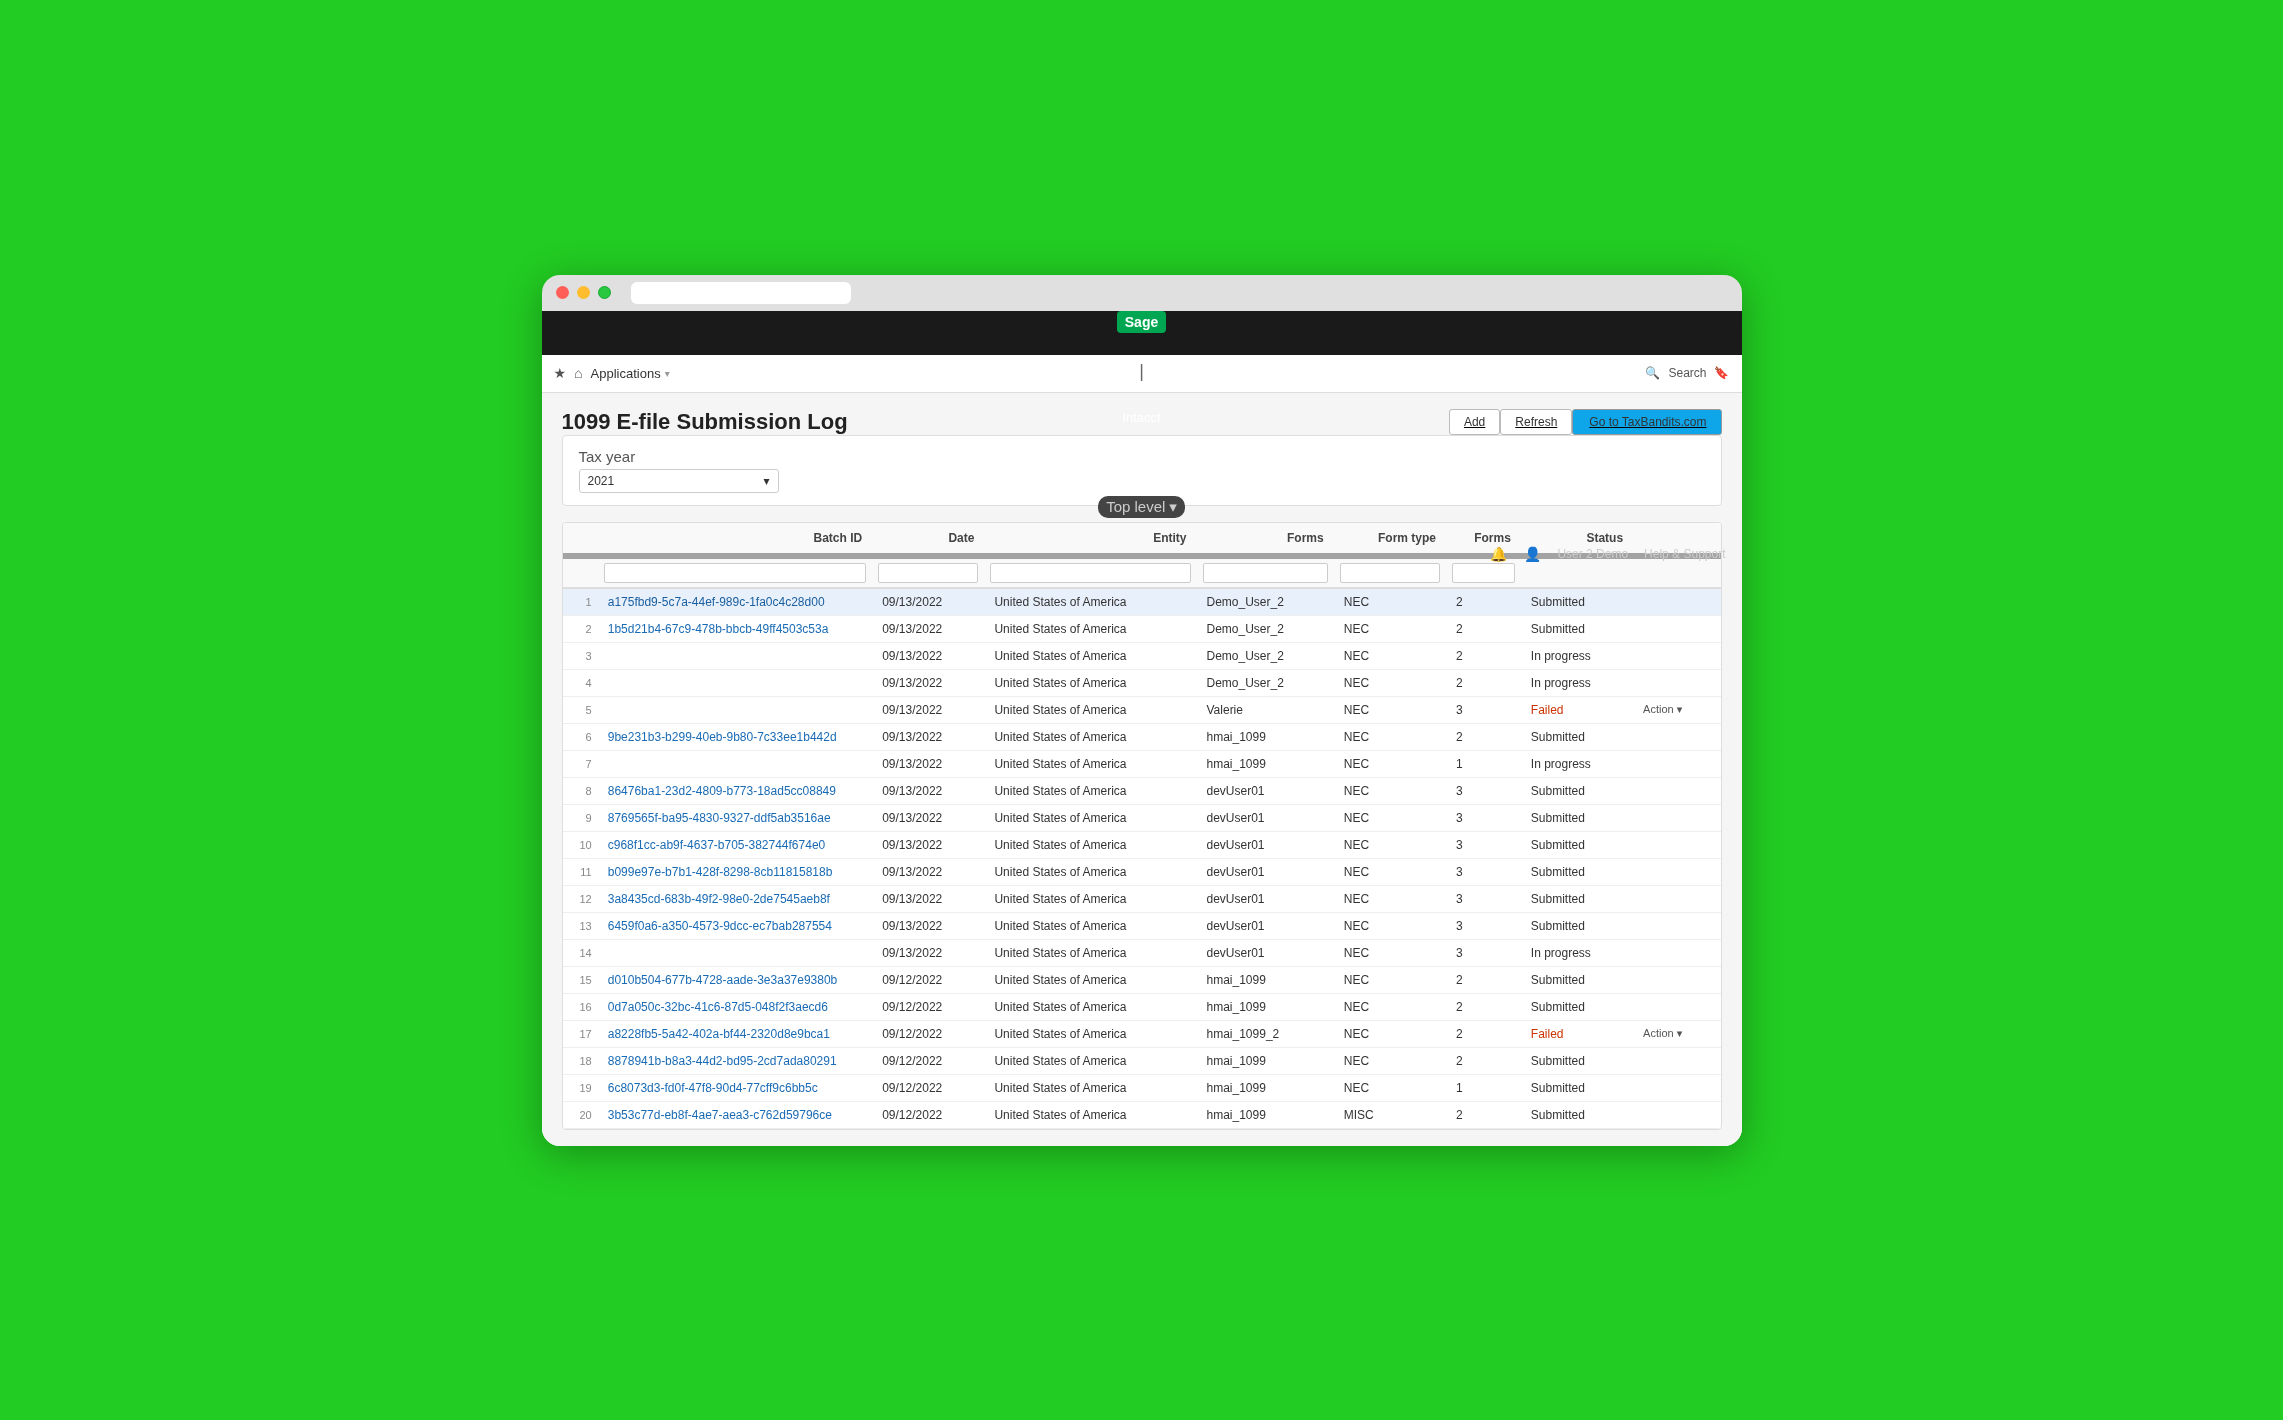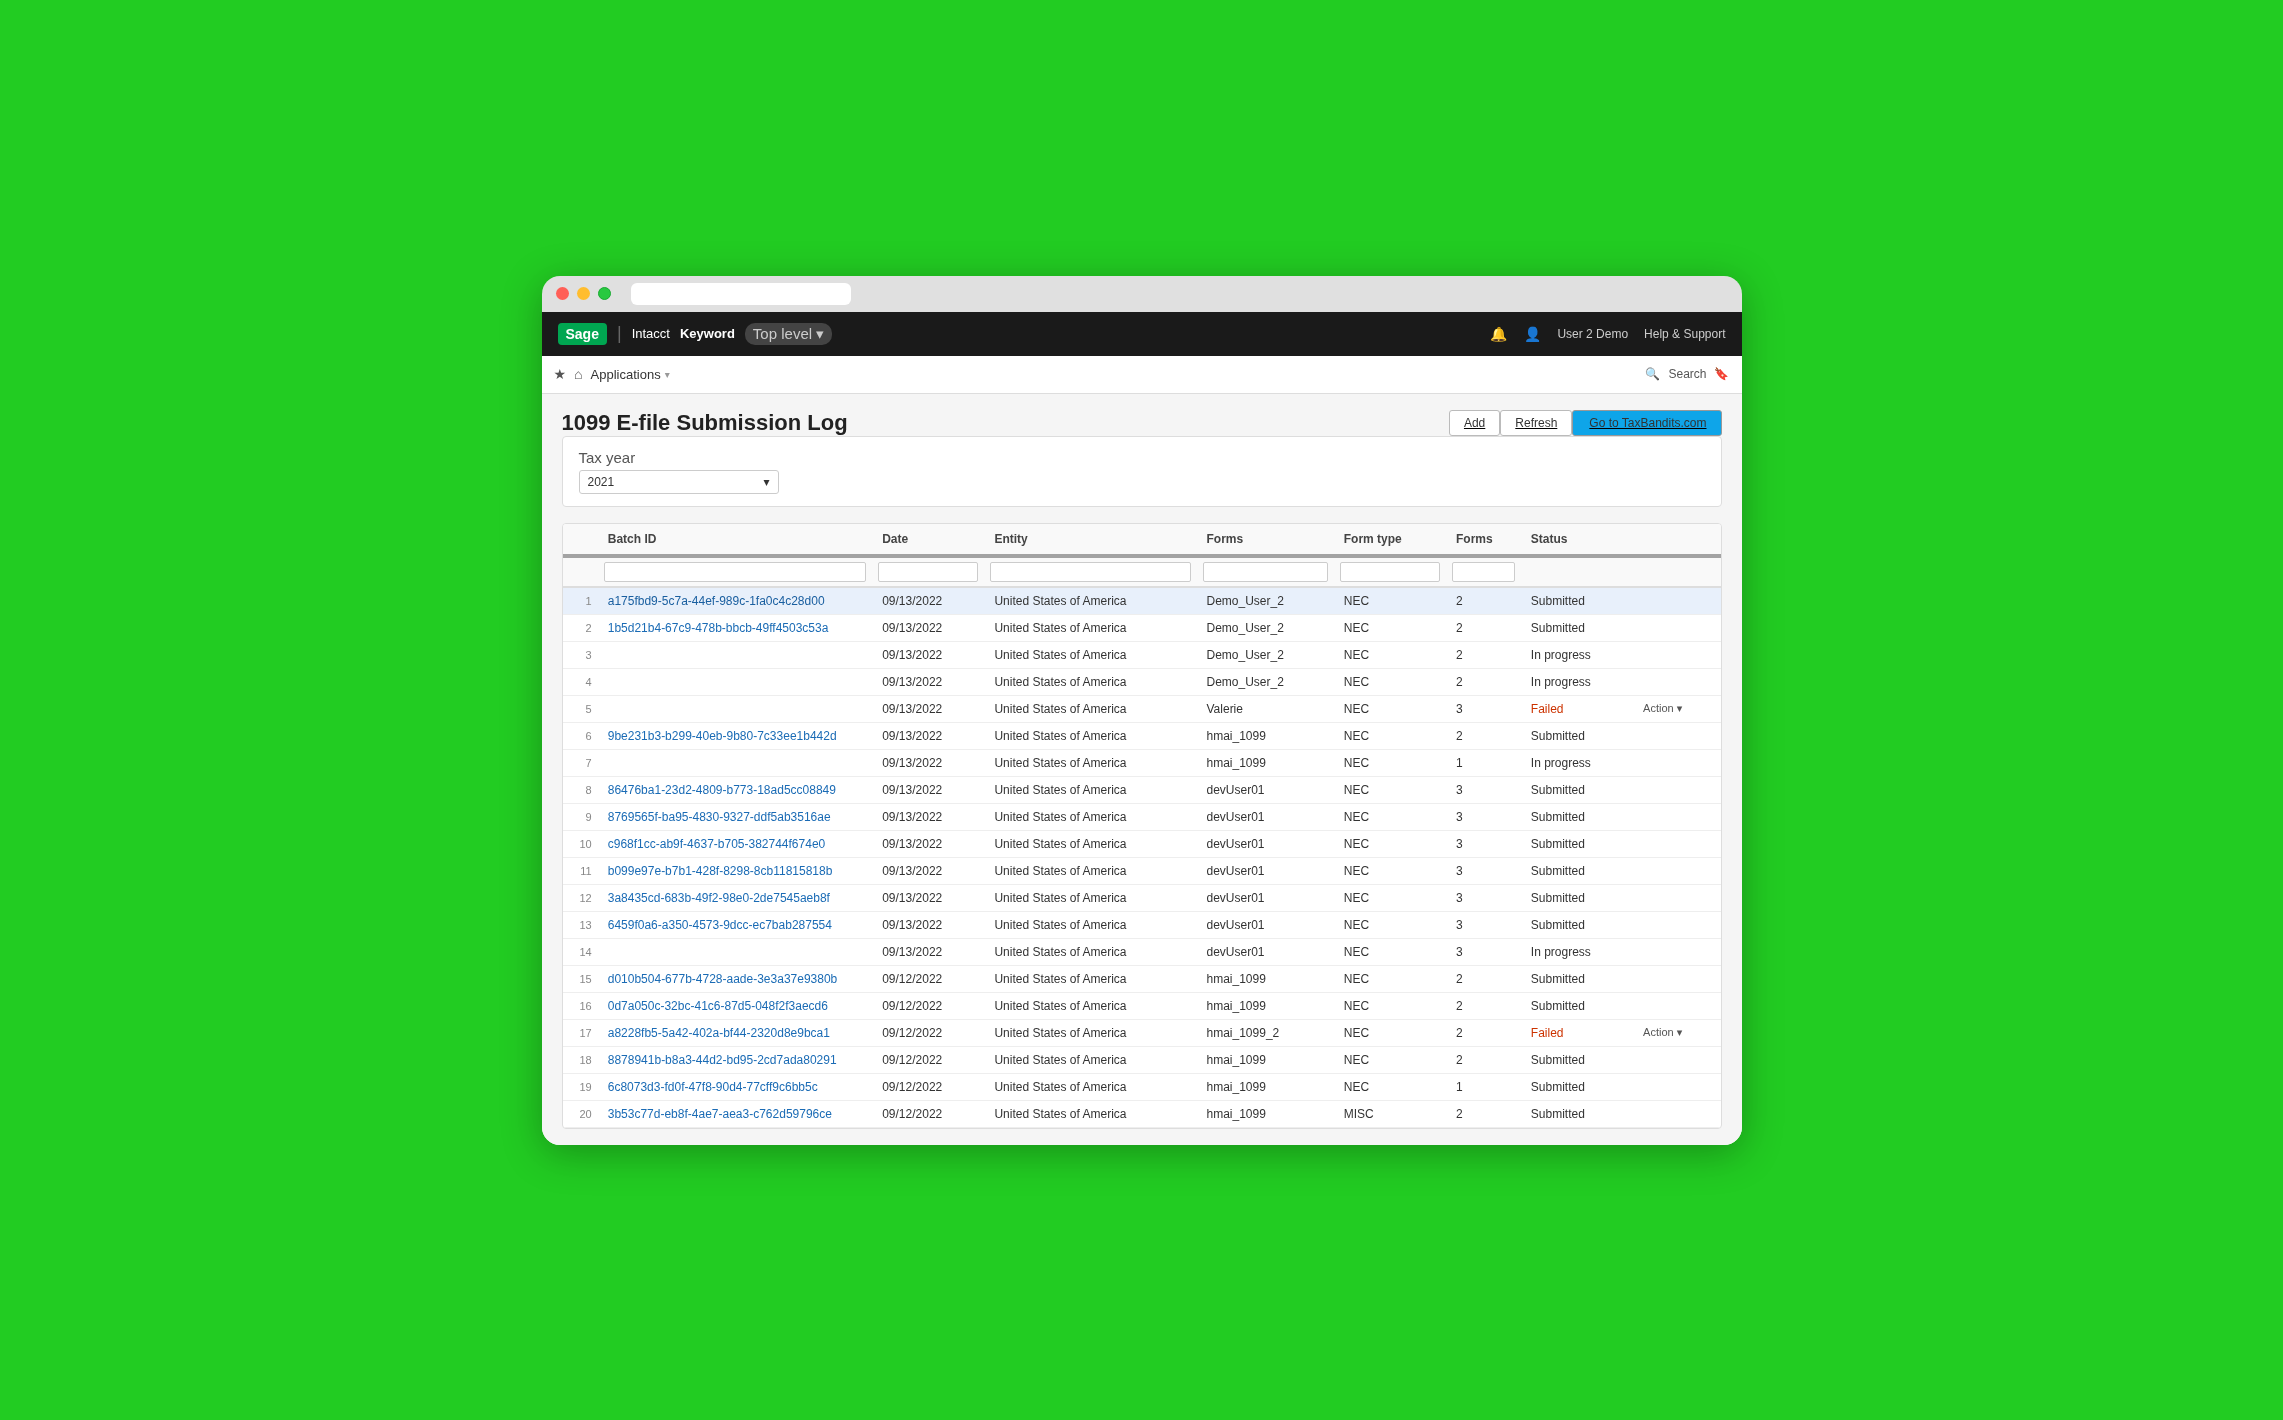--- a/index.html
+++ b/index.html
@@ -46,21 +46,22 @@
       background: #f0f0f0;
       border-radius: 0 0 14px 14px;
     }
     
     .top-nav {
       background: #1a1a1a;
       height: 44px;
       display: flex;
       align-items: center;
       padding: 0 16px;
-      gap: 10px;
+      gap: 28px;
+      flex-direction: column;
     }
     .sage-logo {
       background: #00a651;
       color: white;
       font-weight: bold;
       font-size: 14px;
       padding: 3px 8px;
       border-radius: 4px;
     }
     .nav-divider {
@@ -186,23 +187,23 @@
       border-radius: 4px;
       overflow: hidden;
     }
     table {
       width: 100%;
       border-collapse: collapse;
       font-size: 12px;
     }
     thead tr:first-child th {
       background: #f9f9f9;
-      border-bottom: 4px solid #a3a3a3;
+      border-bottom: 6px solid #a3a3a3;
       padding: 8px 10px;
-      text-align: left;
+      text-align: right;
       font-weight: 600;
       color: #444;
       white-space: nowrap;
     }
     thead tr:last-child td {
       background: #f9f9f9;
       padding: 4px 6px;
       border-bottom: 2px solid #ddd;
     }
     thead tr:last-child td input {

